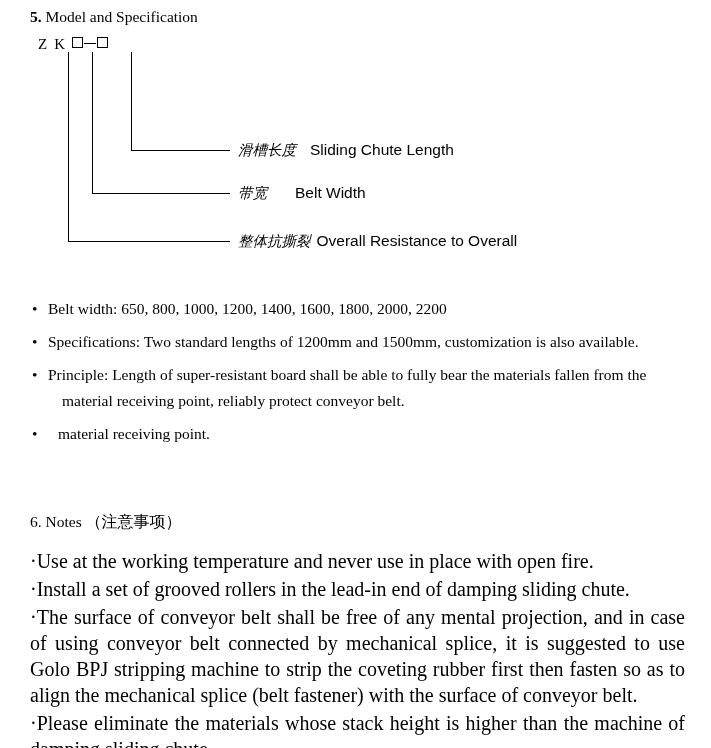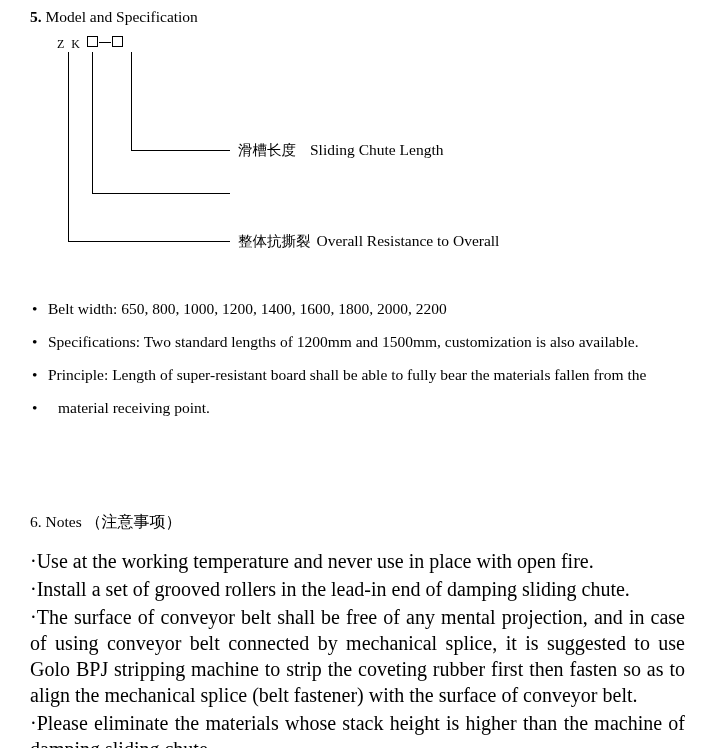--- a/index.html
+++ b/index.html
@@ -30,23 +30,23 @@
     font-size: 15.5px;
     white-space: nowrap;
   }
   .sec5-heading .num {
     font-weight: bold;
   }
 
   
   .code-line {
     position: absolute;
-    left: 57px;
+    left: 38px;
     top: 36px;
-    font-size: 12px;
+    font-size: 15px;
     letter-spacing: 0px;
     white-space: nowrap;
   }
   .code-line .sp { display: inline-block; width: 7px; }
   .box {
     display: inline-block;
     width: 11px;
     height: 11px;
     border: 1px solid #000;
     vertical-align: 1px;
@@ -87,23 +87,24 @@
   }
 
   .label-row {
     position: absolute;
     font-size: 15.5px;
     white-space: nowrap;
   }
   .label-row .cn {
     font-family: "DejaVu Sans", sans-serif;
     font-size: 14.5px;
+    font-style: italic;
   }
   .label-row .en {
-    font-family: Liberation Serif, serif;
+    font-family: Liberation Sans, sans-serif;
     font-size: 15.5px;
   }
   #label-chute { left: 238px; top: 141px; }
   #label-chute .gap { display: inline-block; width: 14px; }
   #label-belt { left: 238px; top: 184px; }
   #label-belt .gap { display: inline-block; width: 28px; }
   #label-tearing { left: 238px; top: 232px; }
   #label-tearing .gap { display: inline-block; width: 6px; }
 
   
@@ -171,36 +172,40 @@
     <span>Z</span><span class="sp"></span><span>K</span><span class="sp"></span><span class="box"></span><span class="dash"></span><span class="box"></span>
   </div>
 
   <div class="leader" id="leader-chute"></div>
   <div class="leader" id="leader-belt"></div>
   <div class="leader" id="leader-tearing"></div>
 
   <div class="label-row" id="label-chute">
     <span class="cn">滑槽长度</span><span class="gap"></span><span class="en">Sliding Chute Length</span>
   </div>
+  <div class="label-row" id="label-belt">
+    <span class="cn">带宽</span><span class="gap"></span><span class="en">Belt Width</span>
+  </div>
   <div class="label-row" id="label-tearing">
     <span class="cn">整体抗撕裂</span><span class="gap"></span><span class="en">Overall Resistance to Overall</span>
   </div>
 
   <div class="bullets">
     <div class="bullet">
       <span class="dot">•</span>
       <span>Belt width: 650, 800, 1000, 1200, 1400, 1600, 1800, 2000, 2200</span>
     </div>
     <div class="bullet">
       <span class="dot">•</span>
       <span>Specifications: Two standard lengths of 1200mm and 1500mm, customization is also available.</span>
     </div>
     <div class="bullet">
       <span class="dot">•</span>
       <span>Principle: Length of super-resistant board shall be able to fully bear the materials fallen from the</span>
+      <span class="cont">material receiving point, reliably protect conveyor belt.</span>
     </div>
     <div class="bullet tight">
       <span class="dot">•</span>
       <span class="cont">material receiving point.</span>
     </div>
   </div>
 
   <div class="notes-heading">
     <span>6.</span>
     <span>Notes</span>

